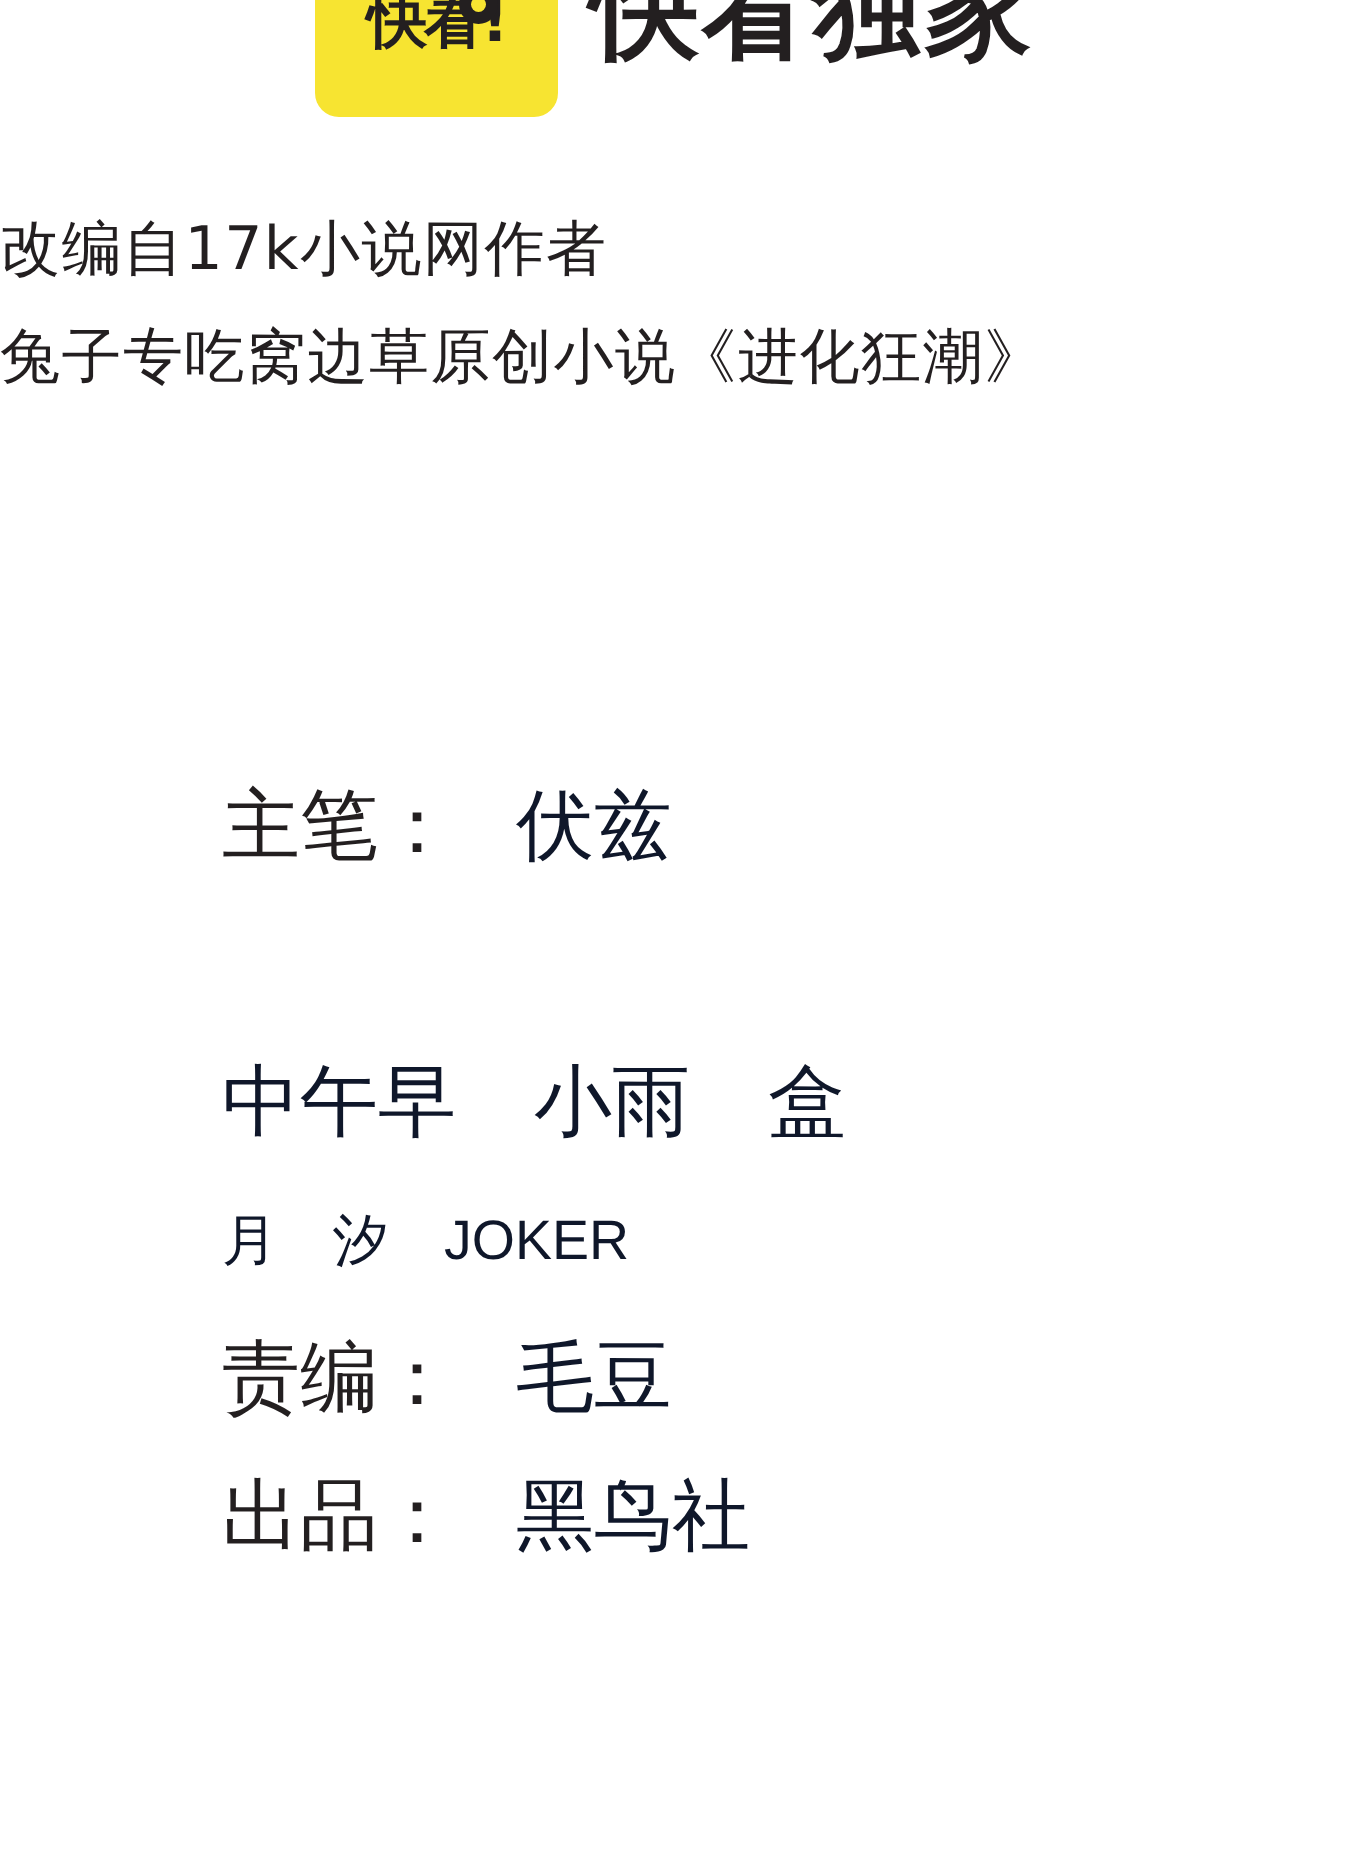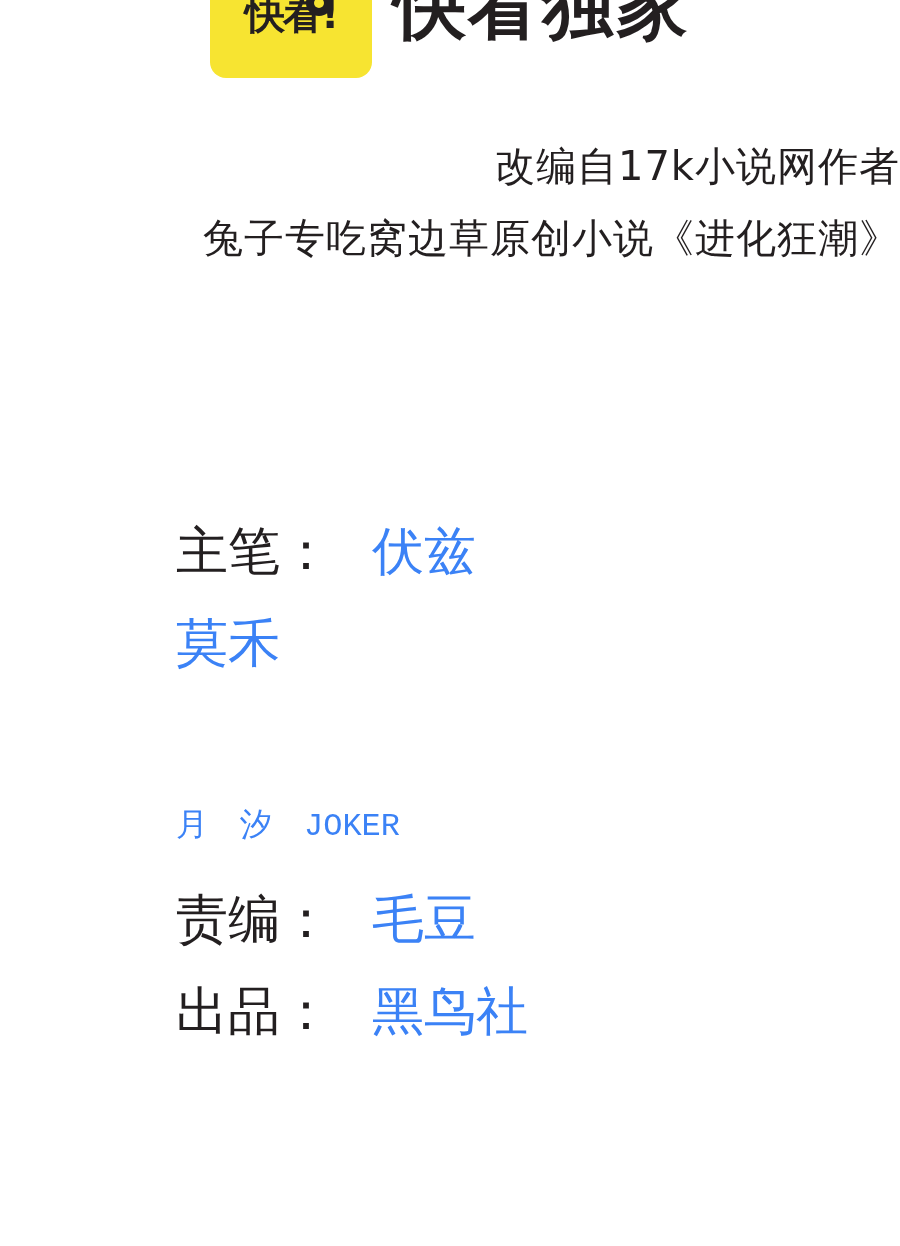--- a/index.html
+++ b/index.html
@@ -75,21 +75,21 @@
     color: #231f20;
     transform: translateY(-16px);
   }
 
   
   .source-block {
     position: absolute;
     top: 130px;
     left: 0;
     width: 900px;
-    text-align: right;
+    text-align: left;
   }
   .source-line {
     font-family: "DejaVu Sans", sans-serif;
     font-size: 40px;
     line-height: 72px;
     color: #231f20;
     letter-spacing: 1px;
     white-space: nowrap;
   }
 
@@ -98,40 +98,39 @@
     position: absolute;
     top: 505px;
     left: 148px;
     width: 740px;
   }
   .staff-row {
     display: flex;
     align-items: baseline;
     height: 92px;
     white-space: nowrap;
-    margin-left: 28px;
   }
   .staff-role {
     font-family: "DejaVu Sans", sans-serif;
     font-size: 52px;
     line-height: 92px;
     color: #231f20;
     letter-spacing: 0px;
     min-width: 196px;
   }
   .staff-names {
     font-family: "DejaVu Sans", sans-serif;
     font-size: 52px;
     line-height: 92px;
-    color: #3b82f6;
+    color: #0f172a;
     letter-spacing: 0px;
   }
   .staff-names.latin {
-    font-family: Liberation Mono, monospace;
-    font-size: 32px;
+    font-family: Liberation Sans, sans-serif;
+    font-size: 37px;
   }
 </style>
 </head>
 <body>
 
 <div class="banner">
   <div class="banner-badge">
     <span class="banner-badge-text">快看!</span>
     <span class="badge-dot"></span>
   </div>
@@ -142,23 +141,23 @@
   <div class="source-line">改编自17k小说网作者</div>
   <div class="source-line">兔子专吃窝边草原创小说《进化狂潮》</div>
 </div>
 
 <div class="staff">
   <div class="staff-row">
     <span class="staff-role">主笔：</span>
     <span class="staff-names">伏兹</span>
   </div>
   <div class="staff-row">
-    <span class="staff-names">莫禾</span>
   </div>
   <div class="staff-row">
+    <span class="staff-names">中午早　小雨　盒</span>
   </div>
   <div class="staff-row">
     <span class="staff-names latin">月　汐　JOKER</span>
   </div>
   <div class="staff-row">
     <span class="staff-role">责编：</span>
     <span class="staff-names">毛豆</span>
   </div>
   <div class="staff-row">
     <span class="staff-role">出品：</span>

